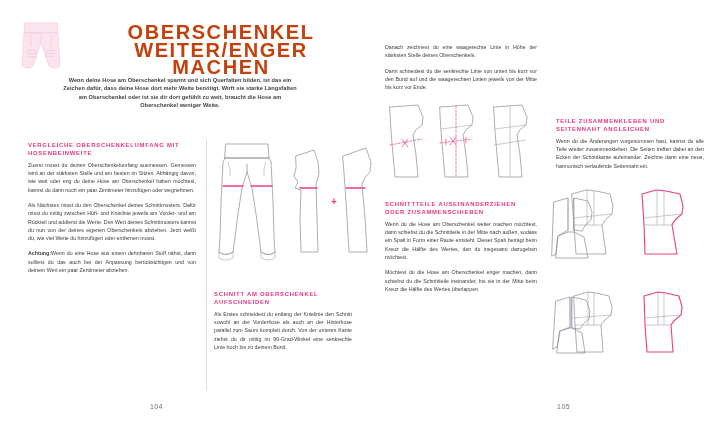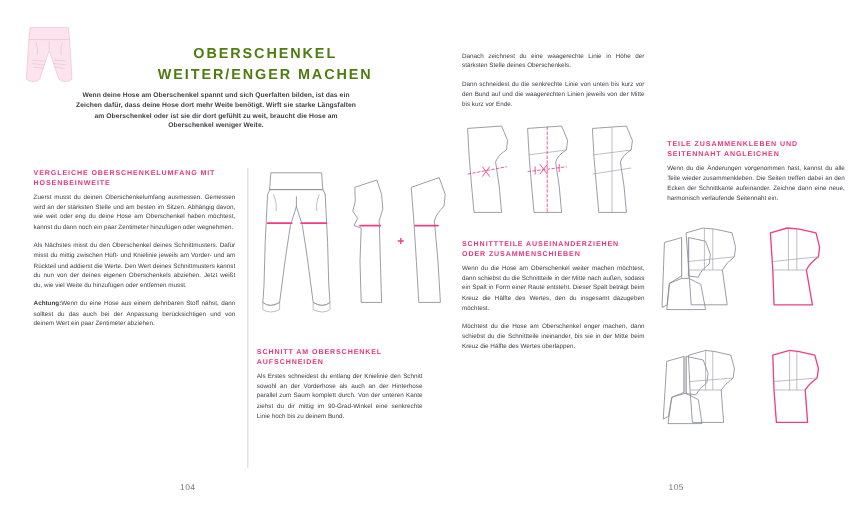--- a/index.html
+++ b/index.html
@@ -14,22 +14,22 @@
   .page-right{left:360px;}
   .folio{
     position:absolute;bottom:13px;font-size:7px;color:#6f6f76;letter-spacing:.4px;
   }
   .folio-left{left:150px;}
   .folio-right{right:150px;}
 
   
   .title-wrap{position:absolute;left:96px;top:24px;width:250px;text-align:center;}
   .title{
-    color:#4d7c0f;font-weight:700;font-size:12px;line-height:17.5px;
-    letter-spacing:1.6px;margin:12px;
+    color:#c2410c;font-weight:700;font-size:20px;line-height:17.5px;
+    letter-spacing:1.6px;margin:0;
   }
   .title .l2{display:block;}
   .intro{
     position:absolute;left:62px;top:70px;width:236px;text-align:center;
     font-size:5.6px;line-height:8.6px;font-weight:700;color:#3b3b42;letter-spacing:.07px;
   }
   .badge-icon{position:absolute;left:18px;top:20px;width:46px;height:58px;}
 
   
   .col{position:absolute;box-sizing:border-box;}

